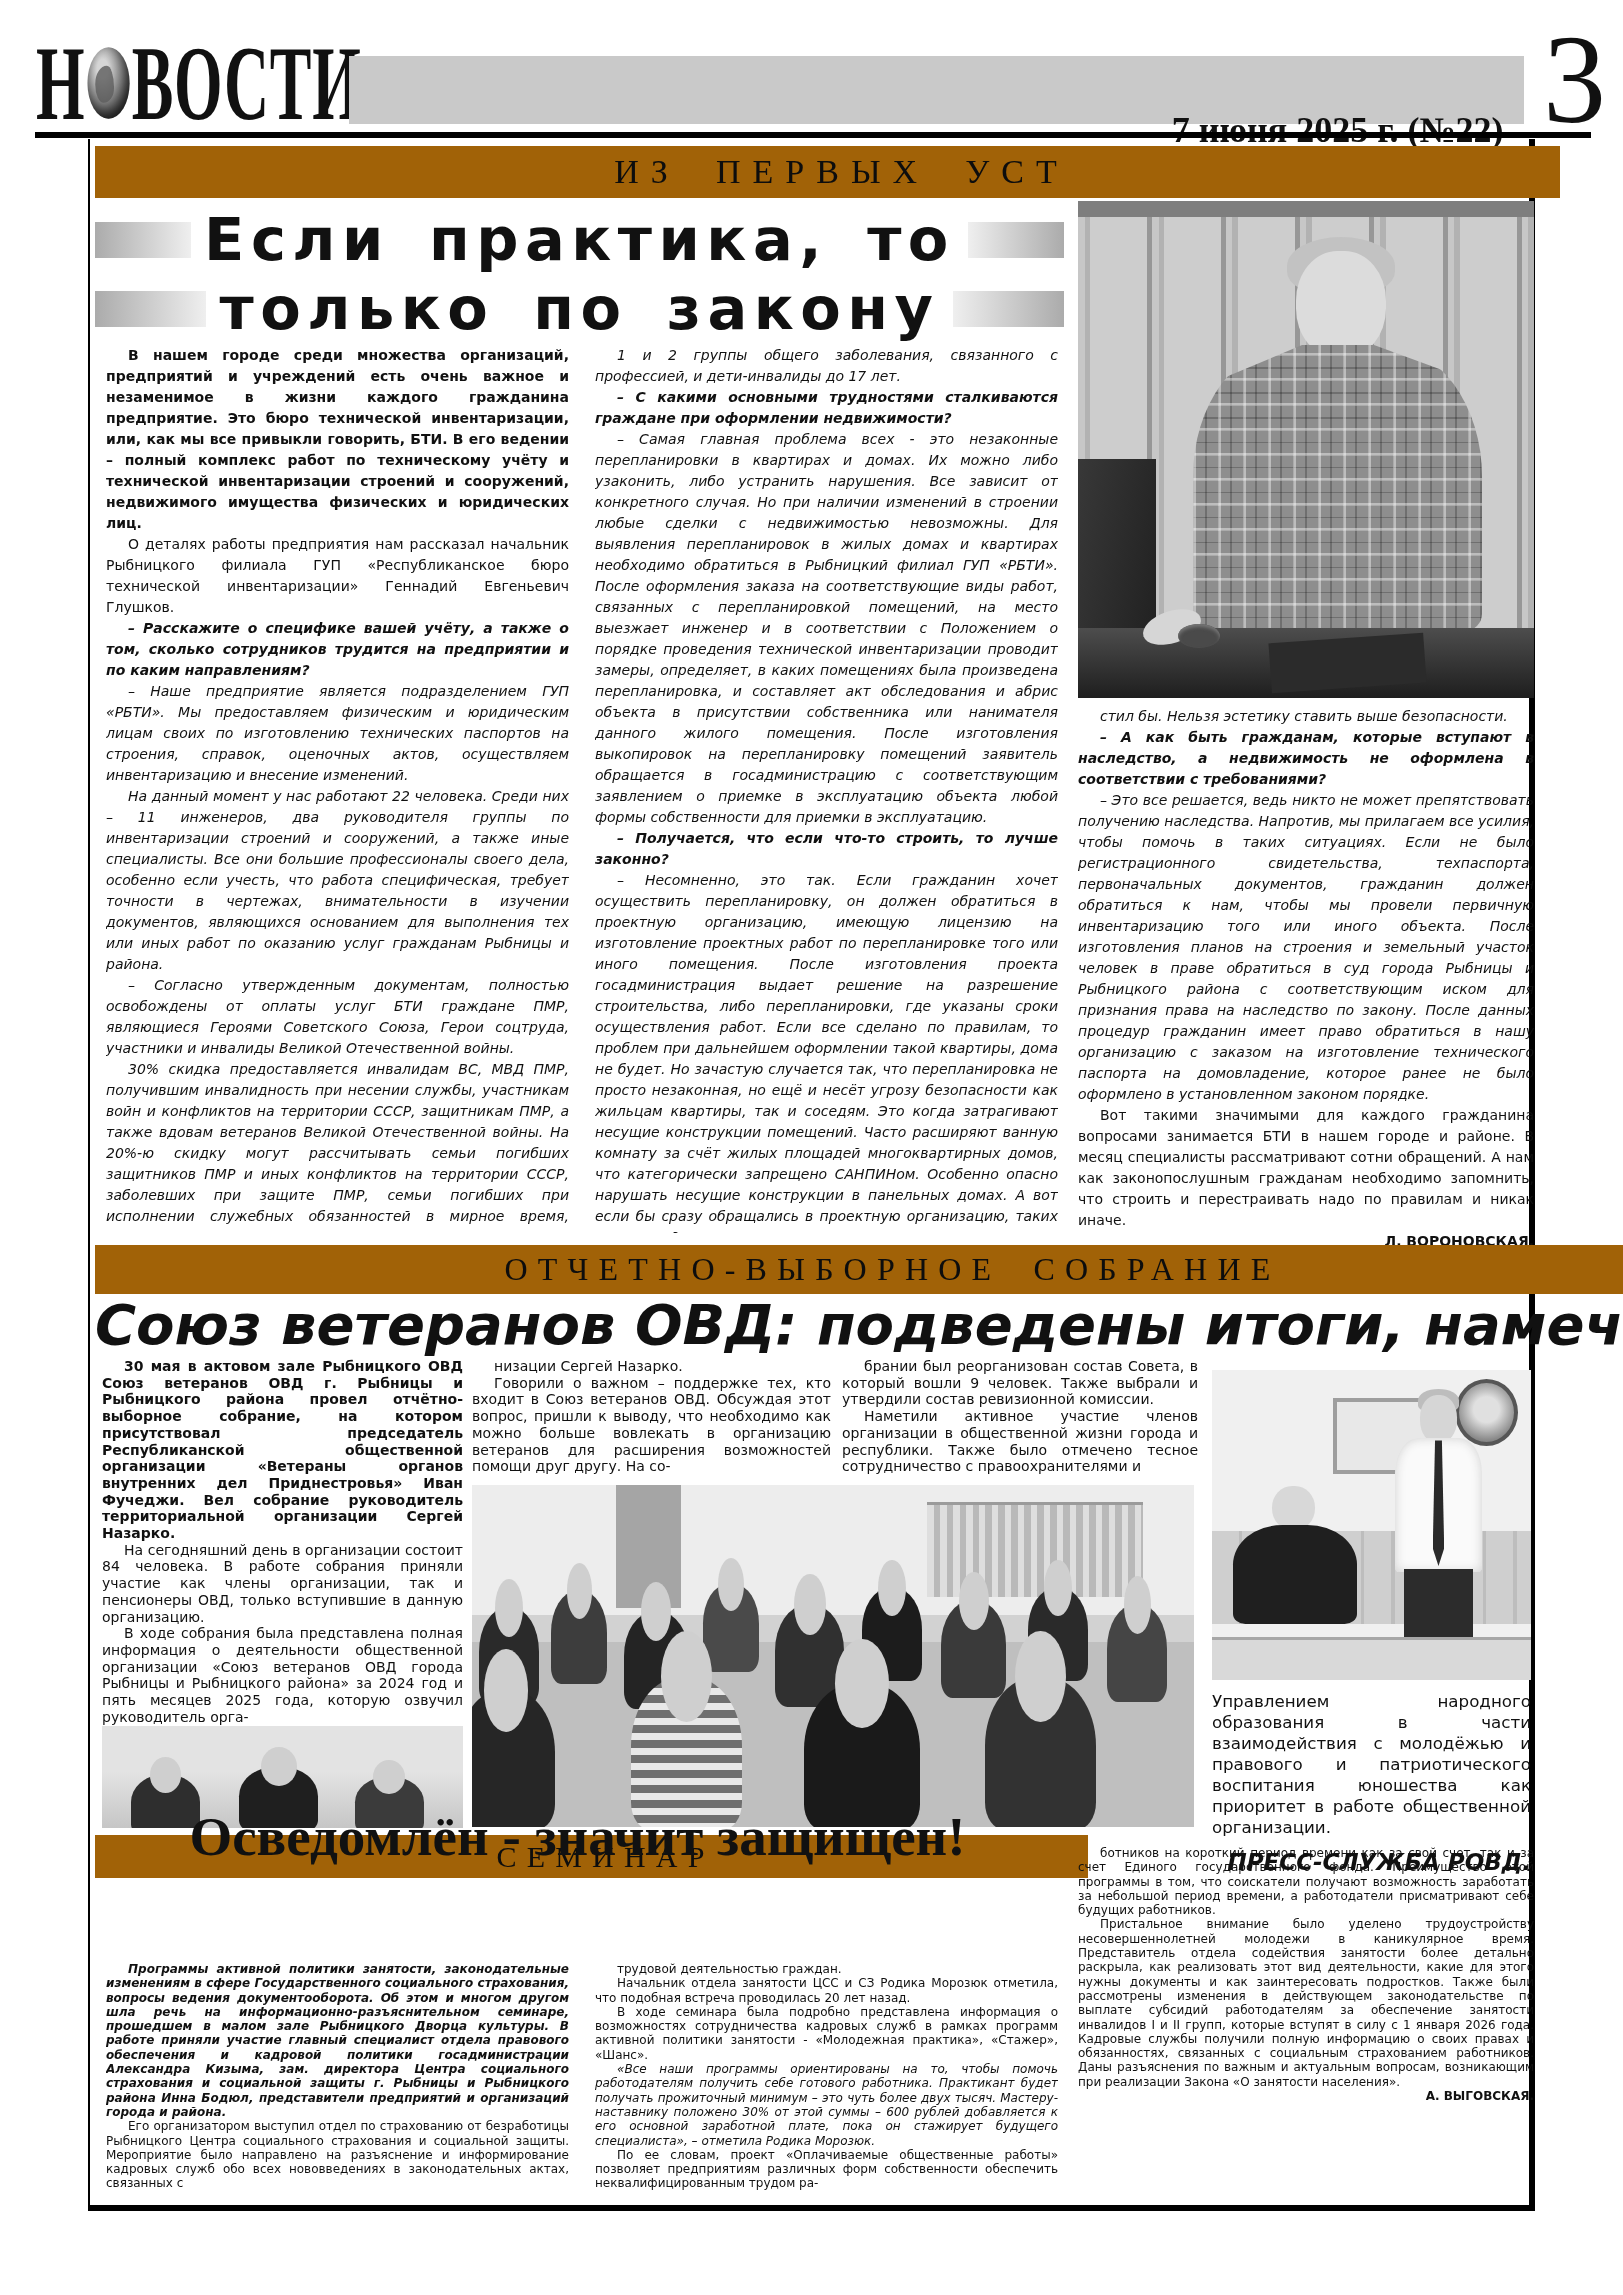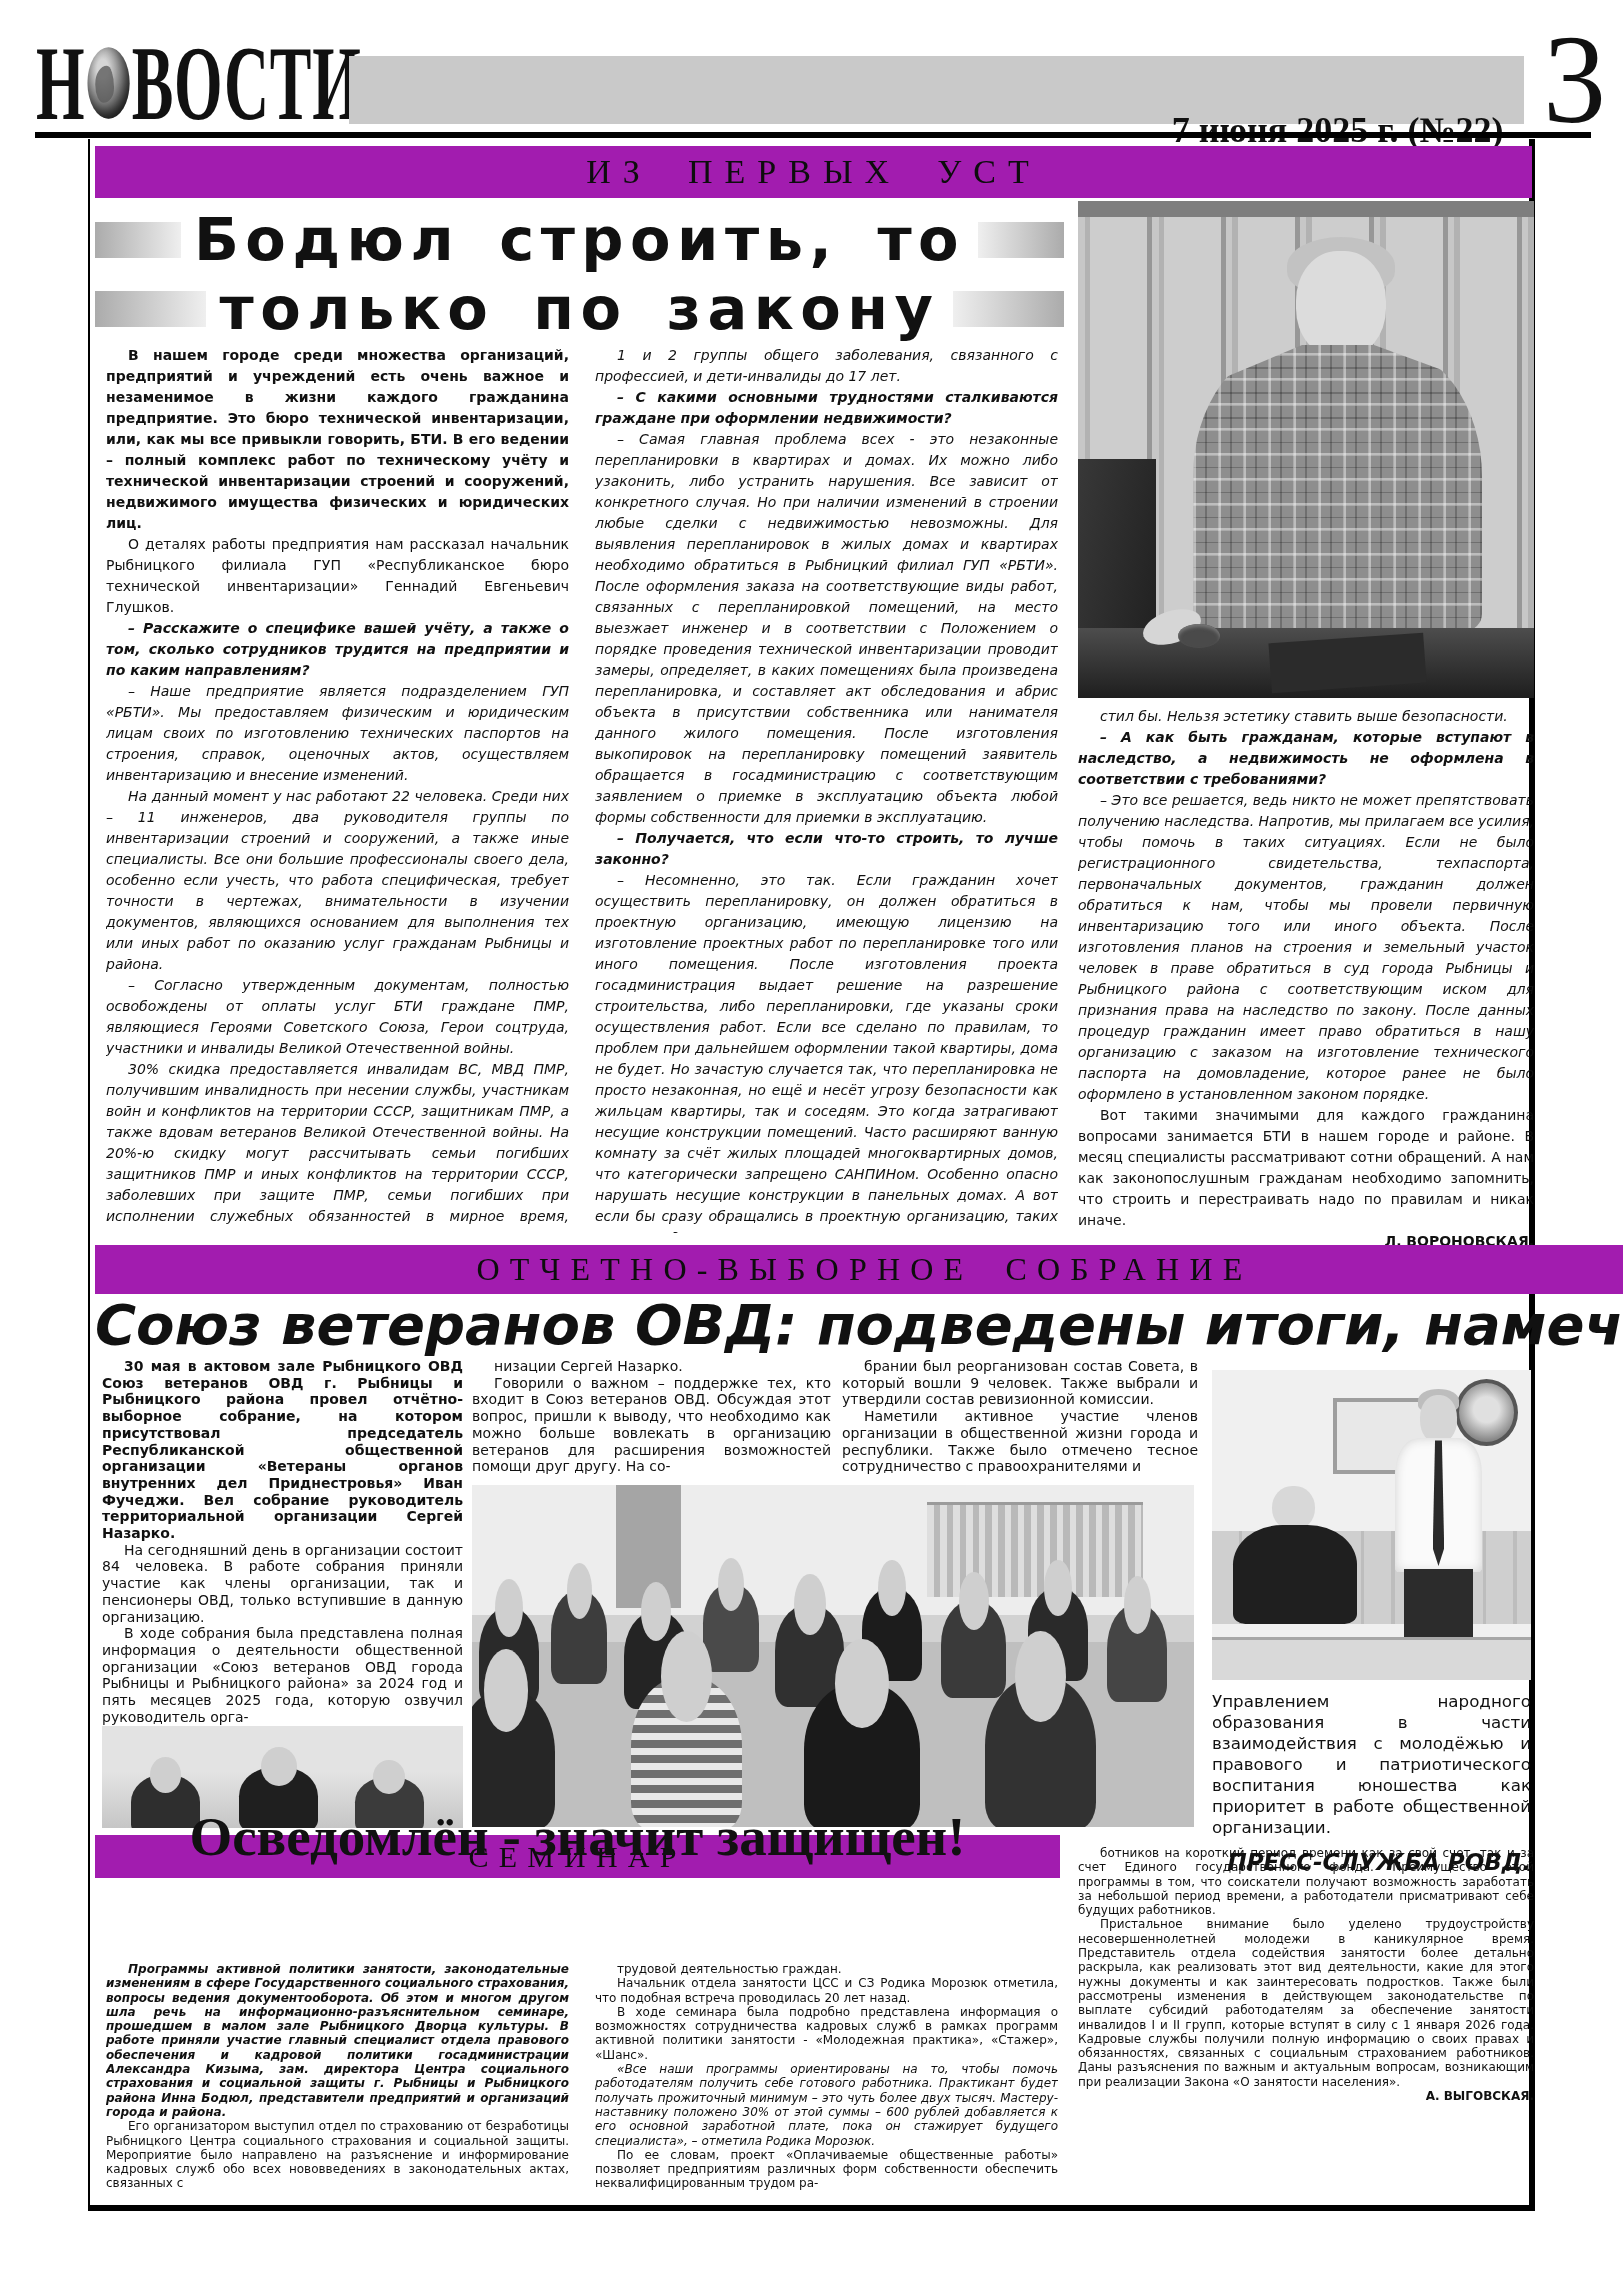--- a/index.html
+++ b/index.html
@@ -17,22 +17,22 @@
   .date-band{position:absolute;left:349px;top:56px;width:1175px;height:68px;background:#c9c9c9;}
   .date-band .date{position:absolute;right:20.4px;top:0;line-height:68px;
          font-family:"Liberation Serif",serif;font-weight:bold;font-size:36px;margin-top:40px;}
   .pageno{position:absolute;left:1535px;top:16.7px;width:79px;text-align:center;
          font-family:"Liberation Serif",serif;font-size:126px;line-height:1;}
   .rule{position:absolute;left:35px;top:132px;width:1556px;height:6px;background:#000;}
   
   .frame{position:absolute;left:88px;top:139px;width:1439px;height:2066px;
          border-left:2.8px solid #000;border-right:6.5px solid #000;border-bottom:6.5px solid #000;}
   
-  .band{position:absolute;background:#a21caf;text-align:center;
-        font-family:"Liberation Serif",serif;color:#0d0d0d;}
+  .band{position:absolute;background:#a16207;text-align:center;
+        font-family:"Liberation Serif",serif;color:#0d0d0d;padding-left:28px;}
   .band-1{left:95px;top:146px;width:1437px;height:52px;font-size:34px;line-height:52px;letter-spacing:12px;word-spacing:15.7px;}
   .band-2{left:95px;top:1245px;width:1539px;height:49px;font-size:32px;line-height:49px;letter-spacing:10.2px;word-spacing:14px;}
   .band-3{left:95px;top:1835px;width:965px;height:43px;font-size:30px;line-height:43px;letter-spacing:10.2px;}
   
   .s1-title{position:absolute;left:95px;top:205px;width:969px;}
   .s1-title .tline{display:flex;align-items:center;gap:13px;justify-content:center;
         font-weight:bold;font-size:59px;line-height:69px;letter-spacing:6.5px;word-spacing:12px;white-space:nowrap;}
   .tbar{flex:1 1 0;height:36px;}
   .tbar.l{background:linear-gradient(to right,#ababab,#efefef);}
   .tbar.r{background:linear-gradient(to left,#ababab,#efefef);}
@@ -147,21 +147,21 @@
 
   <div class="frame"></div>
 
   <div class="s1">
     <div class="band band-1">
       <span>ИЗ ПЕРВЫХ УСТ</span>
     </div>
     <div class="s1-title">
       <div class="tline">
         <span class="tbar l"></span>
-        <span>Бодюл строить, то</span>
+        <span>Если практика, то</span>
         <span class="tbar r"></span>
       </div>
       <div class="tline">
         <span class="tbar l"></span>
         <span>только по закону</span>
         <span class="tbar r"></span>
       </div>
     </div>
 
     <div class="ph ph-glushkov">

